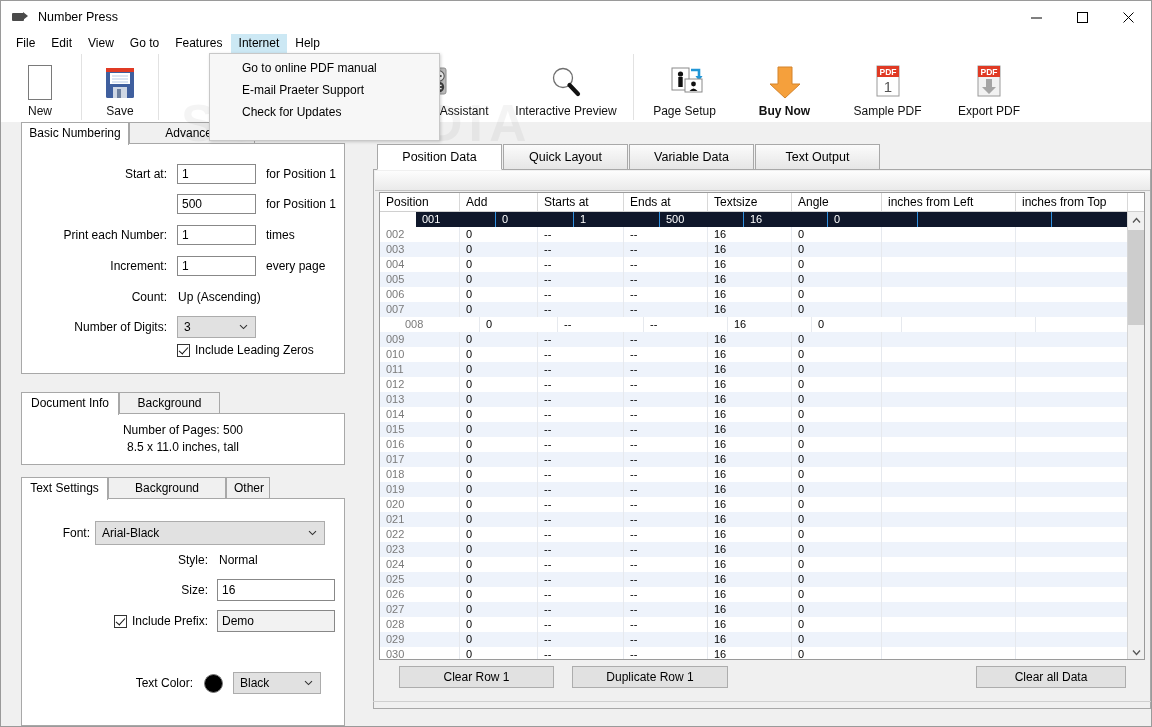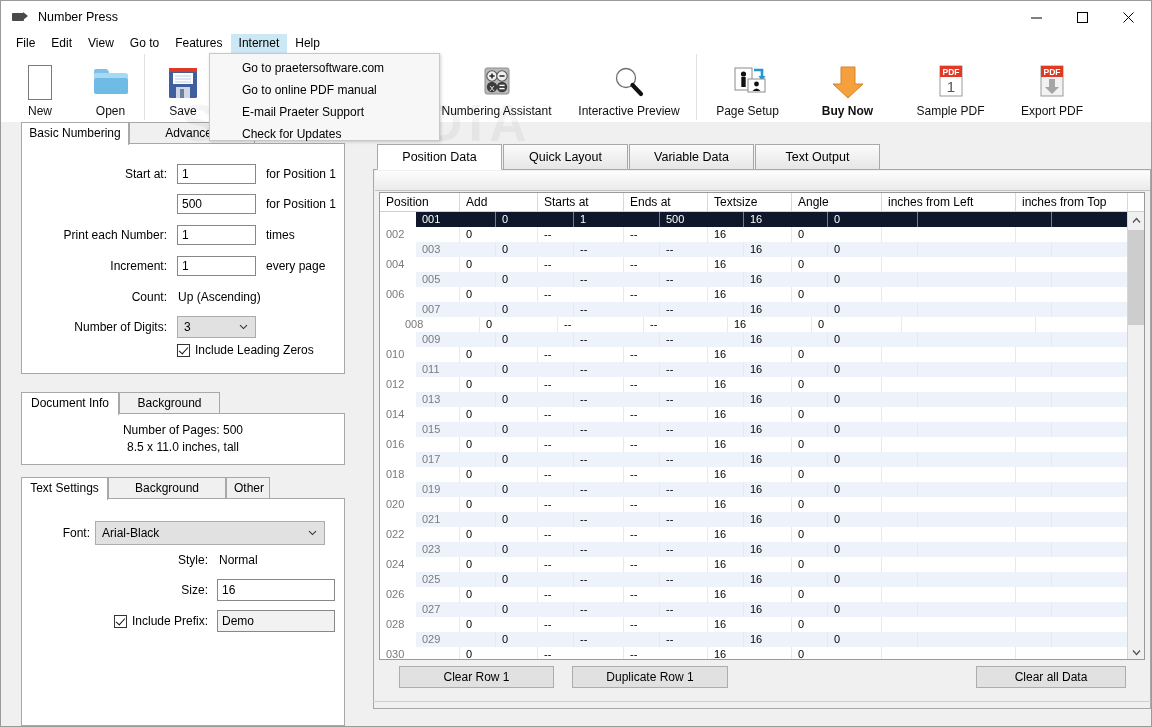--- a/index.html
+++ b/index.html
@@ -180,21 +180,21 @@
     display: flex; height: 19px; background: #ffffff;
     border-bottom: 1px solid #d0d0d0;
   }
   .grid-head .gh {
     font-size: 12px; color: #000; line-height: 18px;
     padding-left: 6px; border-right: 1px solid #d8d8d8;
     overflow: hidden; white-space: nowrap; flex: none;
   }
   .grid-body { position: absolute; left:0; top:19px; width: 748px; }
   .grow { display: flex; height: 15px; }
-  .grow.alt { background: #eef3fb; margin-left: 36px; }
+  .grow.alt { background: #eef3fb; }
   .grow.sel { background: #0f172a; margin-left: 36px; }
   .grow .gc {
     font-size: 11px; line-height: 15px; padding-left: 6px;
     border-right: 1px solid #e6e9ee; overflow: hidden; white-space: nowrap;
     flex: none; color: #000;
   }
   .grow .gc.pos { color: #7a7a7a; }
   .grow.sel .gc, .grow.sel .gc.pos { color: #ffffff; border-right-color: #2f90e0; }
 
   .vscroll {
@@ -267,30 +267,20 @@
 
       <div class="tb-btn" style="width:78px">
         <div class="tb-ico">
           <svg width="30" height="38" viewBox="0 0 30 38">
               <rect x="3.5" y="1.5" width="23" height="34" fill="#fff" stroke="#7a7a7a" stroke-width="1"></rect>
             </svg>
         </div>
         <div class="tb-label">New</div>
       </div>
 
-      <div class="tb-btn" style="width:63px">
-        <div class="tb-ico">
-          <svg width="40" height="36" viewBox="0 0 40 36">
-            <path d="M3 9 L3 6 Q3 4 5 4 L15 4 Q17 4 17.5 6 L18.5 9 Z" fill="#7ec2e8"></path>
-            <rect x="3" y="8" width="34" height="21" rx="2.5" fill="#a7d9f2"></rect>
-            <rect x="3" y="13" width="34" height="16" rx="2.5" fill="#6ebbe6"></rect>
-          </svg>
-        </div>
-        <div class="tb-label">Open</div>
-      </div>
       <div class="tb-sep"></div>
 
       <div class="tb-btn" style="width:72px">
         <div class="tb-ico">
           <svg width="36" height="36" viewBox="0 0 36 36">
             <rect x="4" y="3" width="28" height="30" rx="1.5" fill="#3f5f9e"></rect>
             <rect x="4" y="3" width="28" height="4" fill="#e03a24"></rect>
             <rect x="8" y="8" width="20" height="11" fill="#fff"></rect>
             <line x1="10" y1="11" x2="26" y2="11" stroke="#b9cbe6"></line>
             <line x1="10" y1="14" x2="26" y2="14" stroke="#b9cbe6"></line>
@@ -381,21 +371,20 @@
           </svg>
         </div>
         <div class="tb-label">Export PDF</div>
       </div>
     </div>
   </div>
 
   <div class="watermark">SOFTPEDIA</div>
 
   <div class="dropdown">
-    <div class="dd-item">Go to praetersoftware.com</div>
     <div class="dd-item">Go to online PDF manual</div>
     <div class="dd-item">E-mail Praeter Support</div>
     <div class="dd-item">Check for Updates</div>
   </div>
 
   <div class="left-panel">
 
     <div class="tabstrip">
       <div class="tab sel" style="left:20px; width:108px;">Basic Numbering</div>
       <div class="tab" style="left:128px; width:126px;">Advanced Numbering</div>
@@ -478,20 +467,30 @@
         <input class="txt" style="width: 118px; height: 22px; margin-left: 9px;" value="16">
       </div>
       <div class="row" style="left:0; top:111px; width:324px;">
         <div style="width:186px; display:flex; justify-content:flex-end;">
           <div class="chk">
             <div class="chkbox on"></div>
             <div class="chklbl">Include Prefix:</div>
           </div>
         </div>
         <input class="txt" style="width: 118px; height: 22px; margin-left: 9px; background: rgb(242, 242, 242);" value="Demo">
+      </div>
+      <div class="row" style="left:0; top:173px; width:324px;">
+        <div class="lbl" style="width:171px;">Text Color:</div>
+        <div class="colorswatch" style="margin-left:11px;"></div>
+        <div class="combo" style="width:88px; height:22px; margin-left:10px;">
+          <span>Black</span>
+          <svg class="chev" viewBox="0 0 9 9">
+              <path d="M1 3 L4.5 6.5 L8 3" fill="none" stroke="#333" stroke-width="1.1"></path>
+            </svg>
+        </div>
       </div>
     </div>
   </div>
 
   <div class="right-panel">
     <div class="rtab sel" style="left:4px;">Position Data</div>
     <div class="rtab" style="left:130px;">Quick Layout</div>
     <div class="rtab" style="left:256px;">Variable Data</div>
     <div class="rtab" style="left:382px;">Text Output</div>
 

